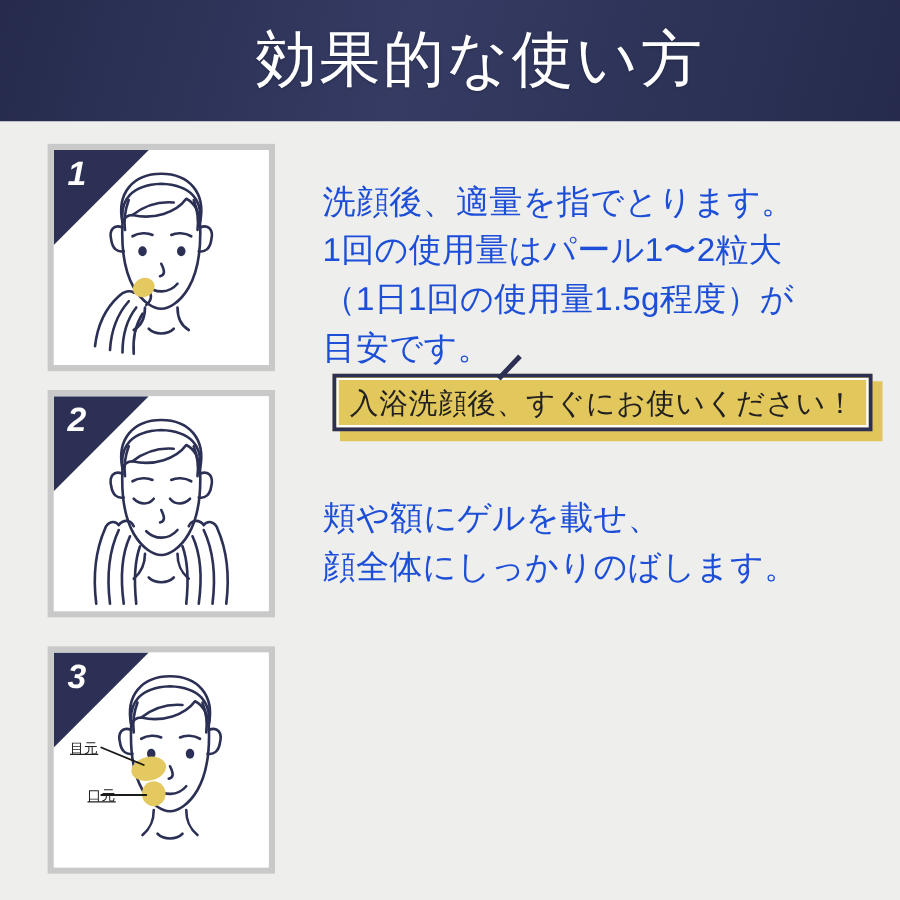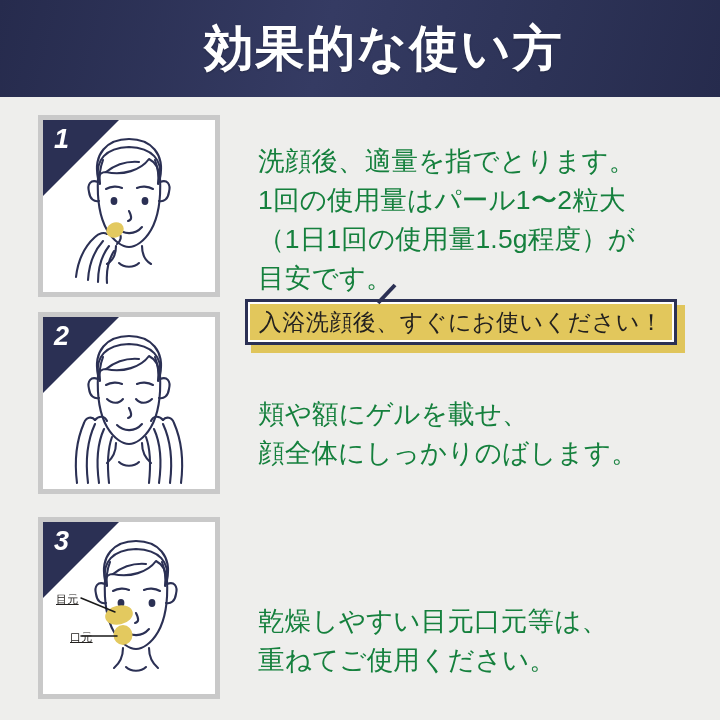--- a/index.html
+++ b/index.html
@@ -24,21 +24,21 @@
     height: 97px;
     background: linear-gradient(105deg, #262b4d 0%, #353b63 45%, #2d3357 75%, #262b4d 100%);
     display: flex;
     align-items: center;
     justify-content: center;
     box-sizing: border-box;
   }
   .header-title {
     color: #ffffff;
     font-size: 49px;
-    font-weight: bold;
+    font-weight: normal;
     letter-spacing: 2px;
     line-height: 1;
     text-shadow: 0 1px 2px rgba(0,0,0,0.25);
     white-space: nowrap;
     margin-left: 48px;
   }
 
   
   .steps {
     position: absolute;
@@ -106,31 +106,31 @@
   }
 
   
   .textcol {
     position: absolute;
     left: 258px;
     top: 0;
     width: 448px;
   }
   .body-text {
-    color: #15803d;
+    color: #1d4ed8;
     font-size: 26.5px;
     line-height: 39px;
     letter-spacing: 0.2px;
     white-space: pre-line;
   }
 
   
   .callout-wrap {
     position: absolute;
-    left: 245px;
+    left: 266px;
     top: 184px;
     width: 408px;
     height: 54px;
   }
   .callout-shadow {
     position: absolute;
     left: 6px;
     top: 6px;
     width: 434px;
     height: 48px;
@@ -368,20 +368,16 @@
         <span class="face-label label-me">目元</span>
         <span class="face-label label-kuchi">口元</span>
 
       </div>
       <div class="corner-tag">
         <span class="tri"></span>
         <span class="num">3</span>
       </div>
     </div>
 
-    <div class="textcol" style="top:58px;">
-      <p class="body-text">乾燥しやすい目元口元等は、
-重ねてご使用ください。</p>
-    </div>
 
   </div>
 
 </div>
 
 </body></html>

